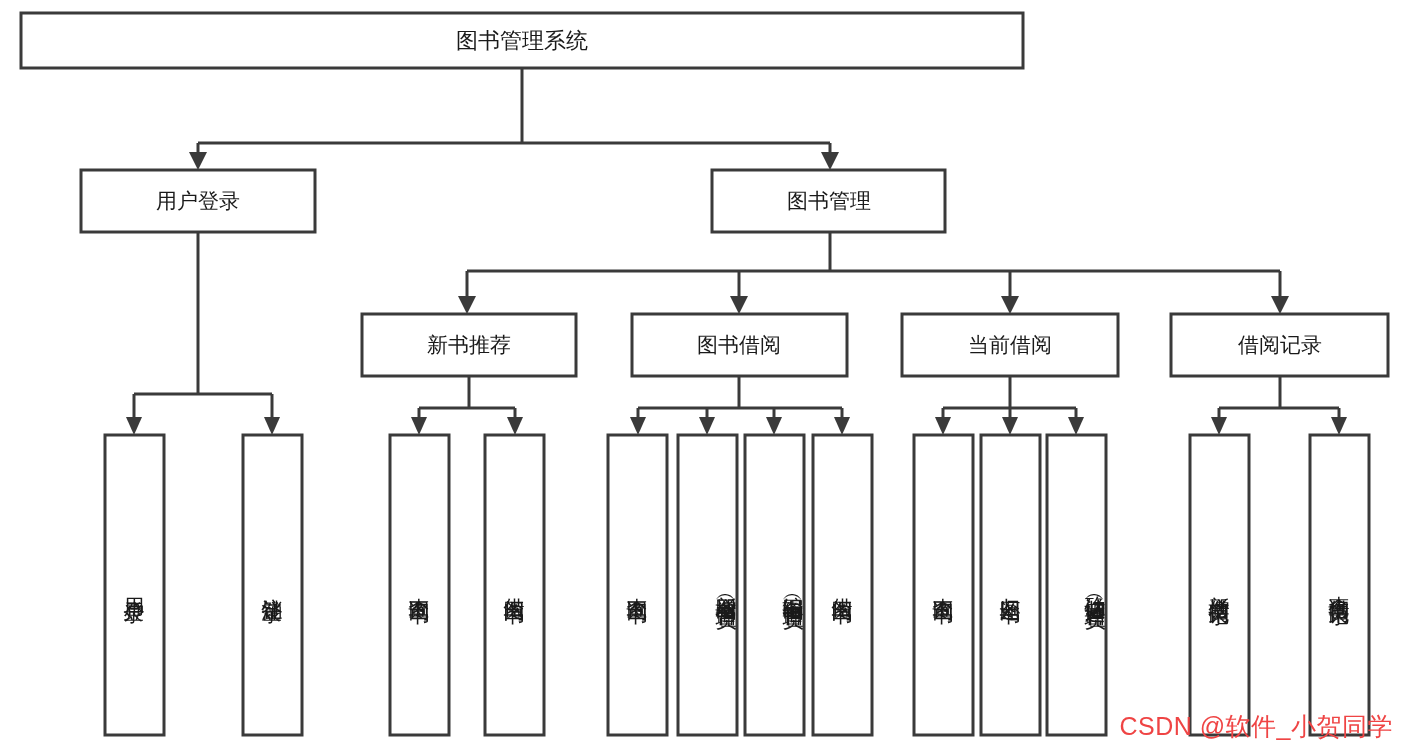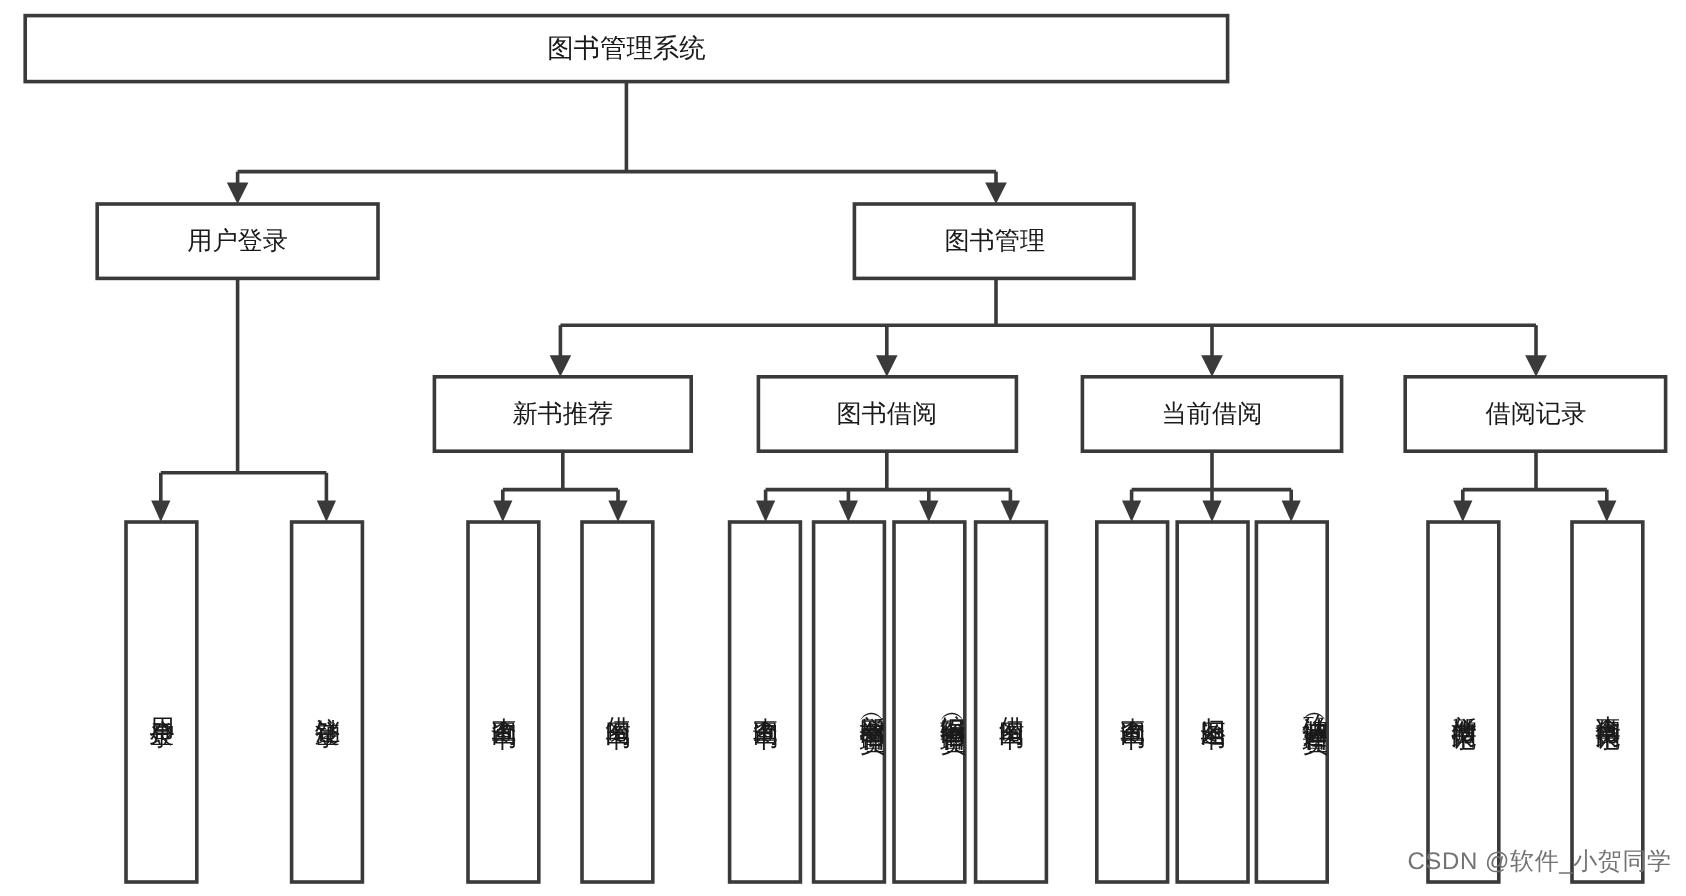--- a/index.html
+++ b/index.html
@@ -64,24 +64,24 @@
     justify-content: center;
     white-space: nowrap;
     pointer-events: none;
   }
   .vlabel.centered {
     align-items: center;
   }
   .watermark {
     position: absolute;
     right: 12px;
-    bottom: 16px;
-    font-family: "Liberation Sans", "DejaVu Sans", sans-serif;
-    font-size: 20px;
-    color: #737373;
+    bottom: 4px;
+    font-family: "Liberation Sans", "DejaVu Sans", sans-serif;
+    font-size: 25px;
+    color: #ef4444;
     white-space: nowrap;
     letter-spacing: 0.5px;
   }
 </style>
 </head>
 <body>
 
 <div id="diagram-root">
 
   <svg class="flow" viewBox="0 0 1405 747">

